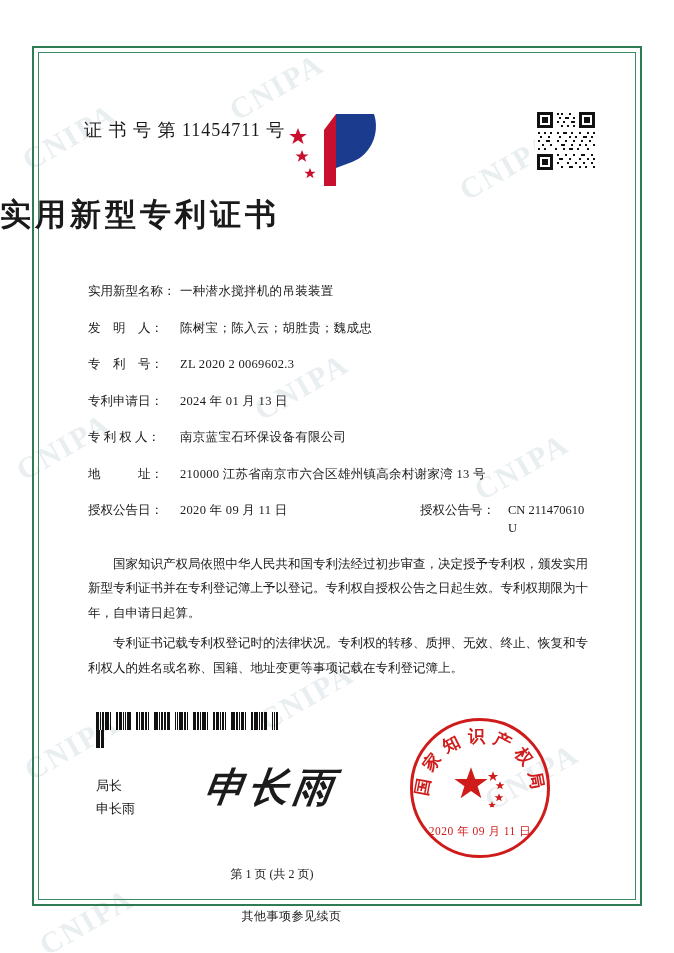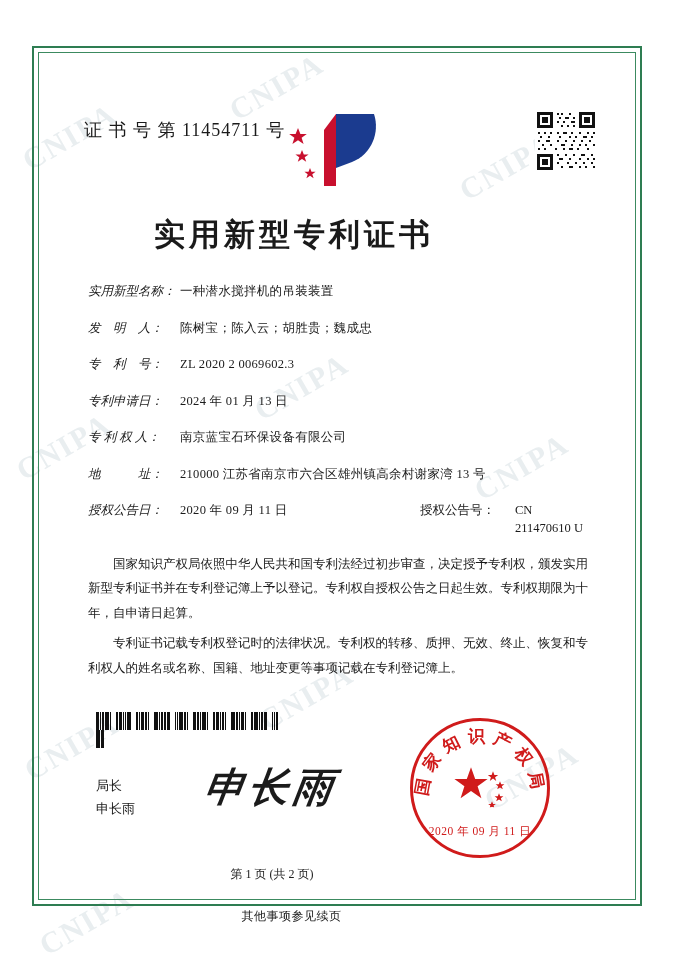--- a/index.html
+++ b/index.html
@@ -78,23 +78,23 @@
   .qr {
     position: absolute;
     left: 535px;
     top: 110px;
     width: 62px;
     height: 62px;
   }
   .title {
     position: absolute;
     left: 0;
-    top: 214px;
+    top: 194px;
     width: 588px;
-    text-align: center;
+    text-align: left;
     font-size: 31px;
     font-weight: 700;
     letter-spacing: 4px;
     font-family: "Liberation Serif", serif;
   }
 
   
   .fields {
     position: absolute;
     left: 88px;
@@ -106,33 +106,32 @@
     align-items: baseline;
     margin-bottom: 19px;
     font-size: 12.5px;
     line-height: 1.4;
   }
   .lbl {
     width: 92px;
     flex: 0 0 92px;
     letter-spacing: 0px;
     white-space: pre;
-    font-style: italic;
   }
   .val {
     flex: 1 1 auto;
     letter-spacing: 0.3px;
   }
   .row.split .val { flex: 0 0 240px; }
   .lbl2 {
     width: 88px;
     flex: 0 0 88px;
     white-space: pre;
   }
-  .val2 { flex: 1 1 auto; margin-left: 7px; }
+  .val2 { flex: 1 1 auto; }
 
   
   .paragraphs {
     position: absolute;
     left: 88px;
     top: 552px;
     width: 500px;
     font-size: 12.5px;
     line-height: 1.95;
     text-align: justify;

